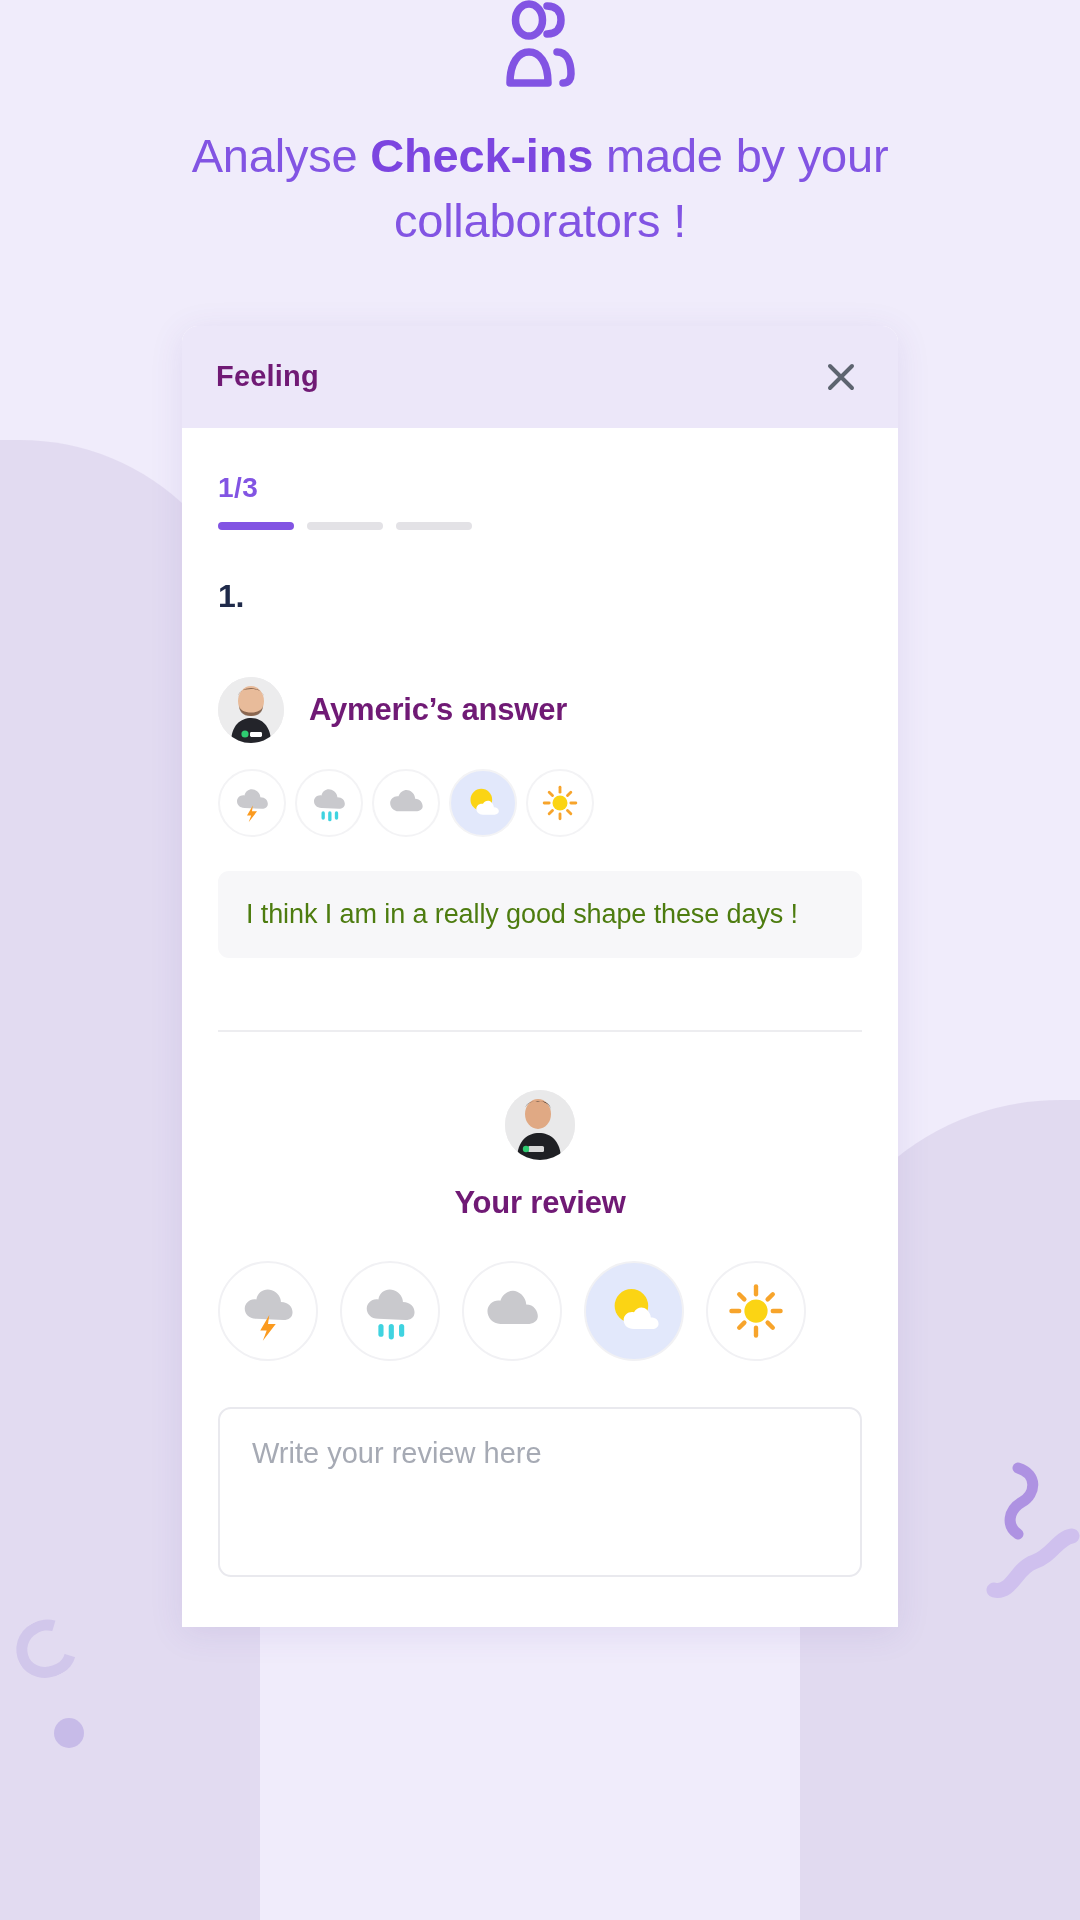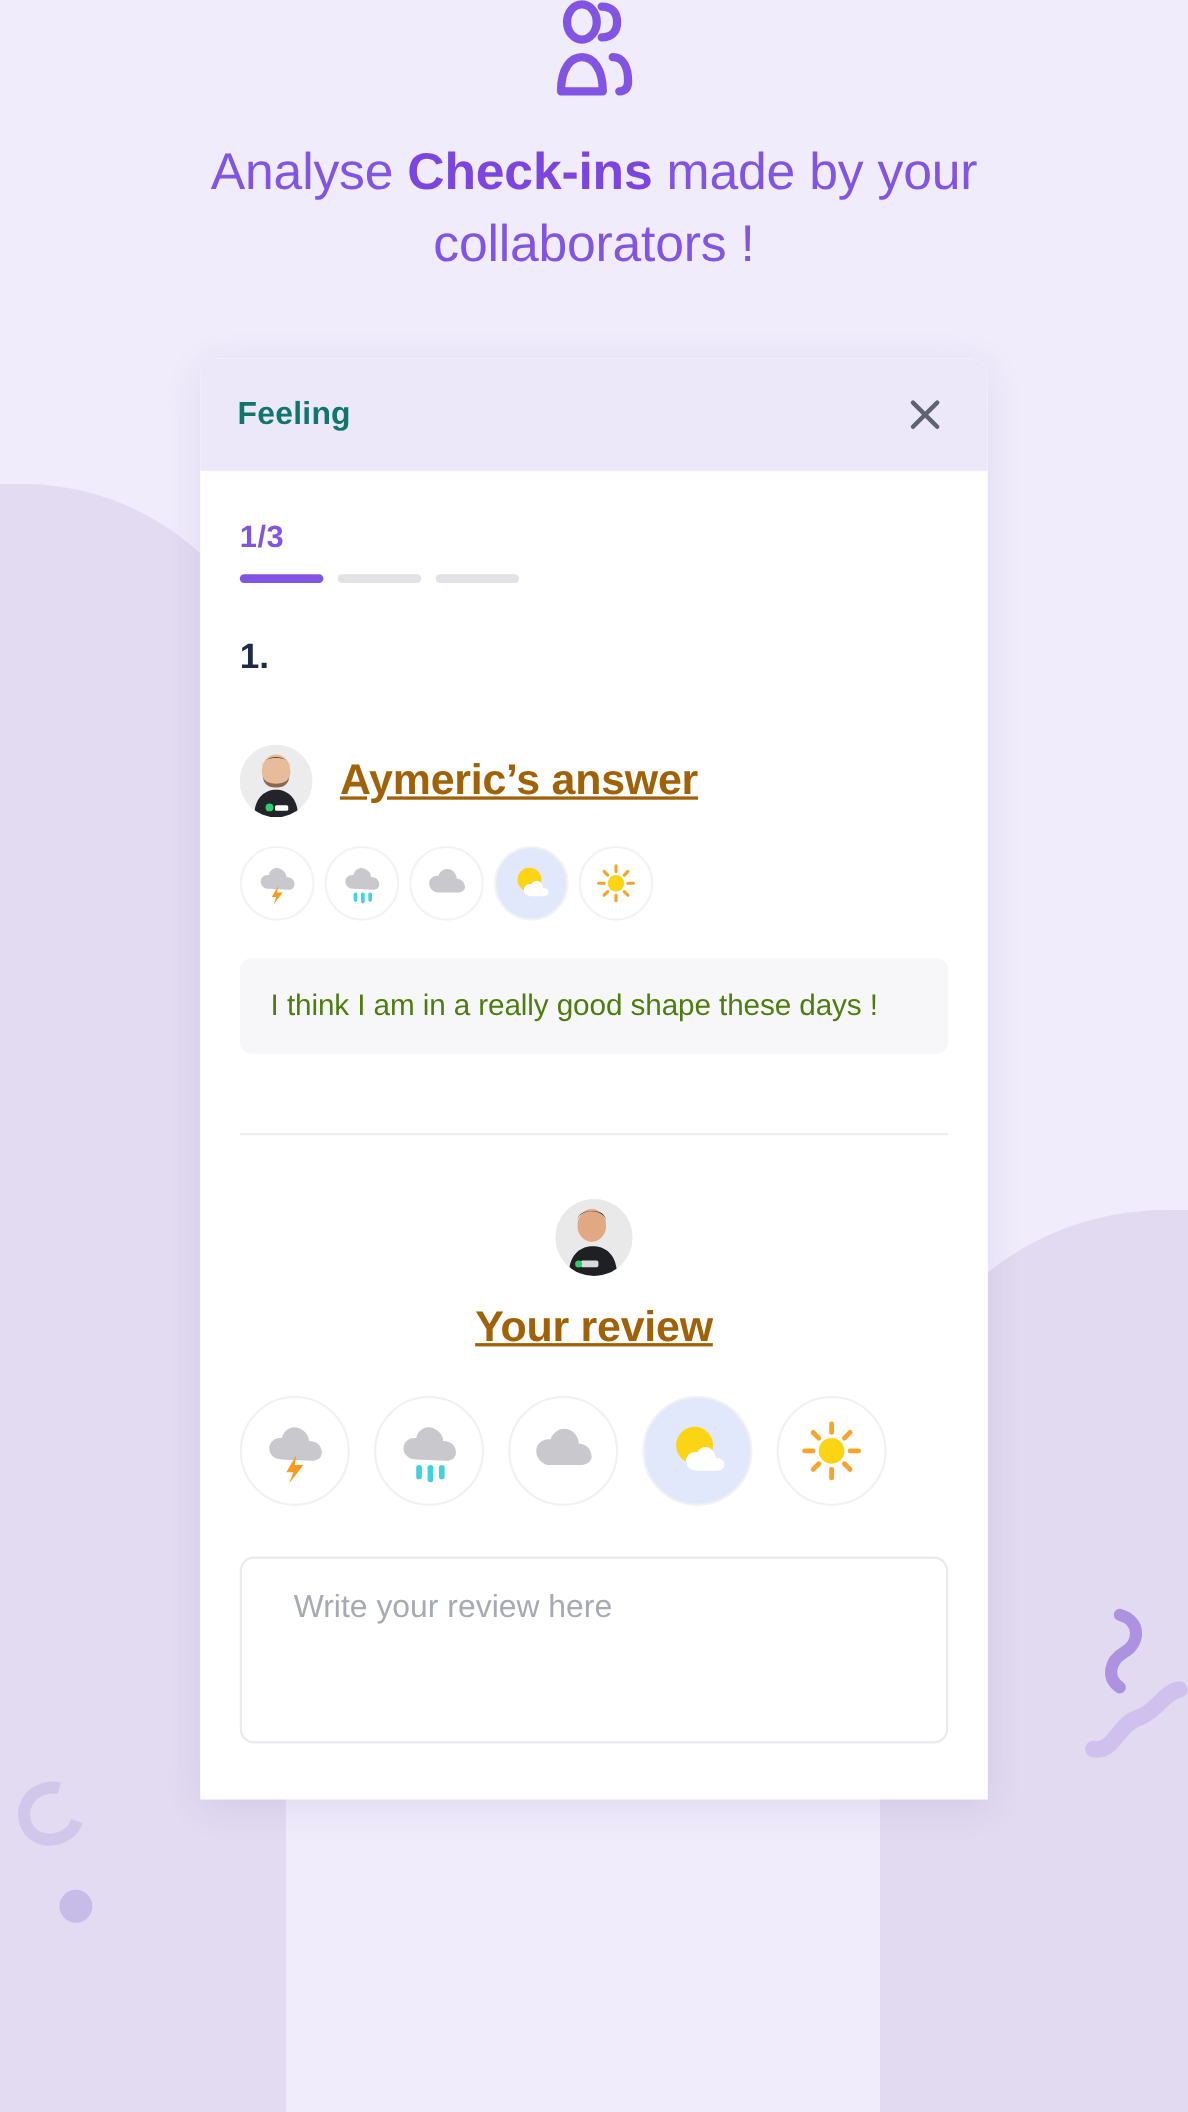--- a/index.html
+++ b/index.html
@@ -114,21 +114,21 @@
     height: 102px;
     display: flex;
     align-items: center;
     justify-content: space-between;
     padding: 0 34px 0 34px;
   }
 
   .modal-title {
     font-size: 29px;
     font-weight: 700;
-    color: #0f766e;
+    color: #701a75;
     letter-spacing: .2px;
   }
 
   .close-btn {
     width: 46px;
     height: 46px;
     display: flex;
     align-items: center;
     justify-content: center;
     cursor: pointer;
@@ -178,25 +178,24 @@
   .avatar {
     border-radius: 50%;
     overflow: hidden;
     flex: none;
     background: #edecee;
   }
   .avatar.sm { width: 66px; height: 66px; }
   .avatar.lg { width: 70px; height: 70px; }
 
   .person-name {
-    font-size: 39px;
+    font-size: 31px;
     font-weight: 700;
-    color: #a16207;
+    color: #701a75;
     letter-spacing: -0.2px;
-    text-decoration: underline;
   }
 
   
   .weather-row {
     display: flex;
     align-items: center;
   }
   .weather-row.small { margin-top: 26px; gap: 9px; }
   .weather-row.large { margin-top: 40px; gap: 22px; }
 
@@ -237,21 +236,21 @@
     height: 2px;
     background: #ededf0;
   }
 
   .review-input {
     margin-top: 46px;
     width: 100%;
     height: 170px;
     border: 2px solid #e9e9ee;
     border-radius: 13px;
-    padding: 28px 47px;
+    padding: 28px 32px;
     font-family: "Liberation Sans", sans-serif;
     font-size: 29px;
     color: #414a5e;
     resize: none;
     outline: none;
     background: #fff;
   }
   .review-input::placeholder { color: #a6aab4; }
 
   .modal-tail { height: 46px; }

